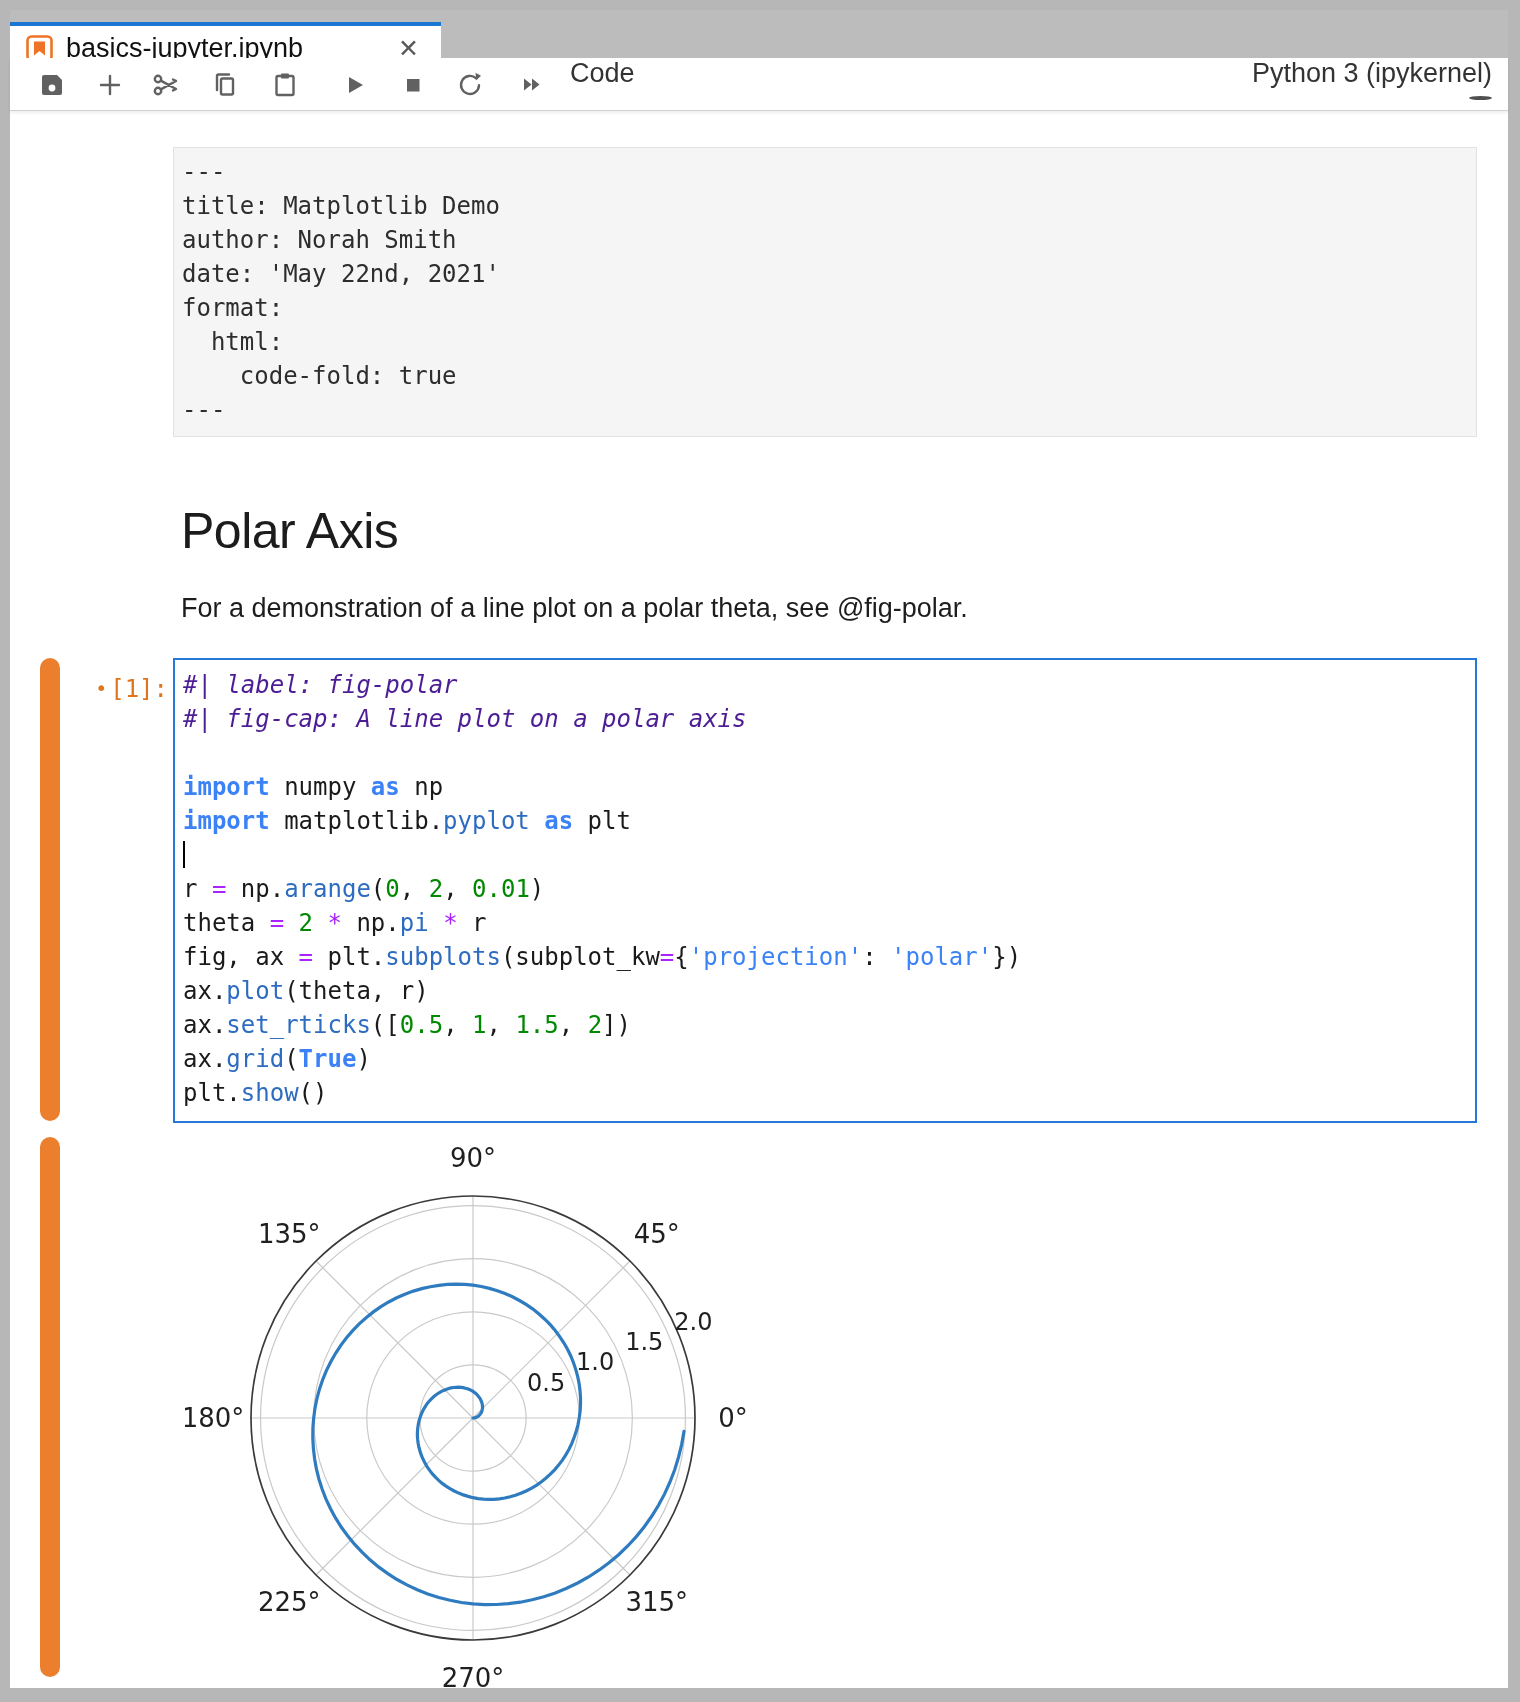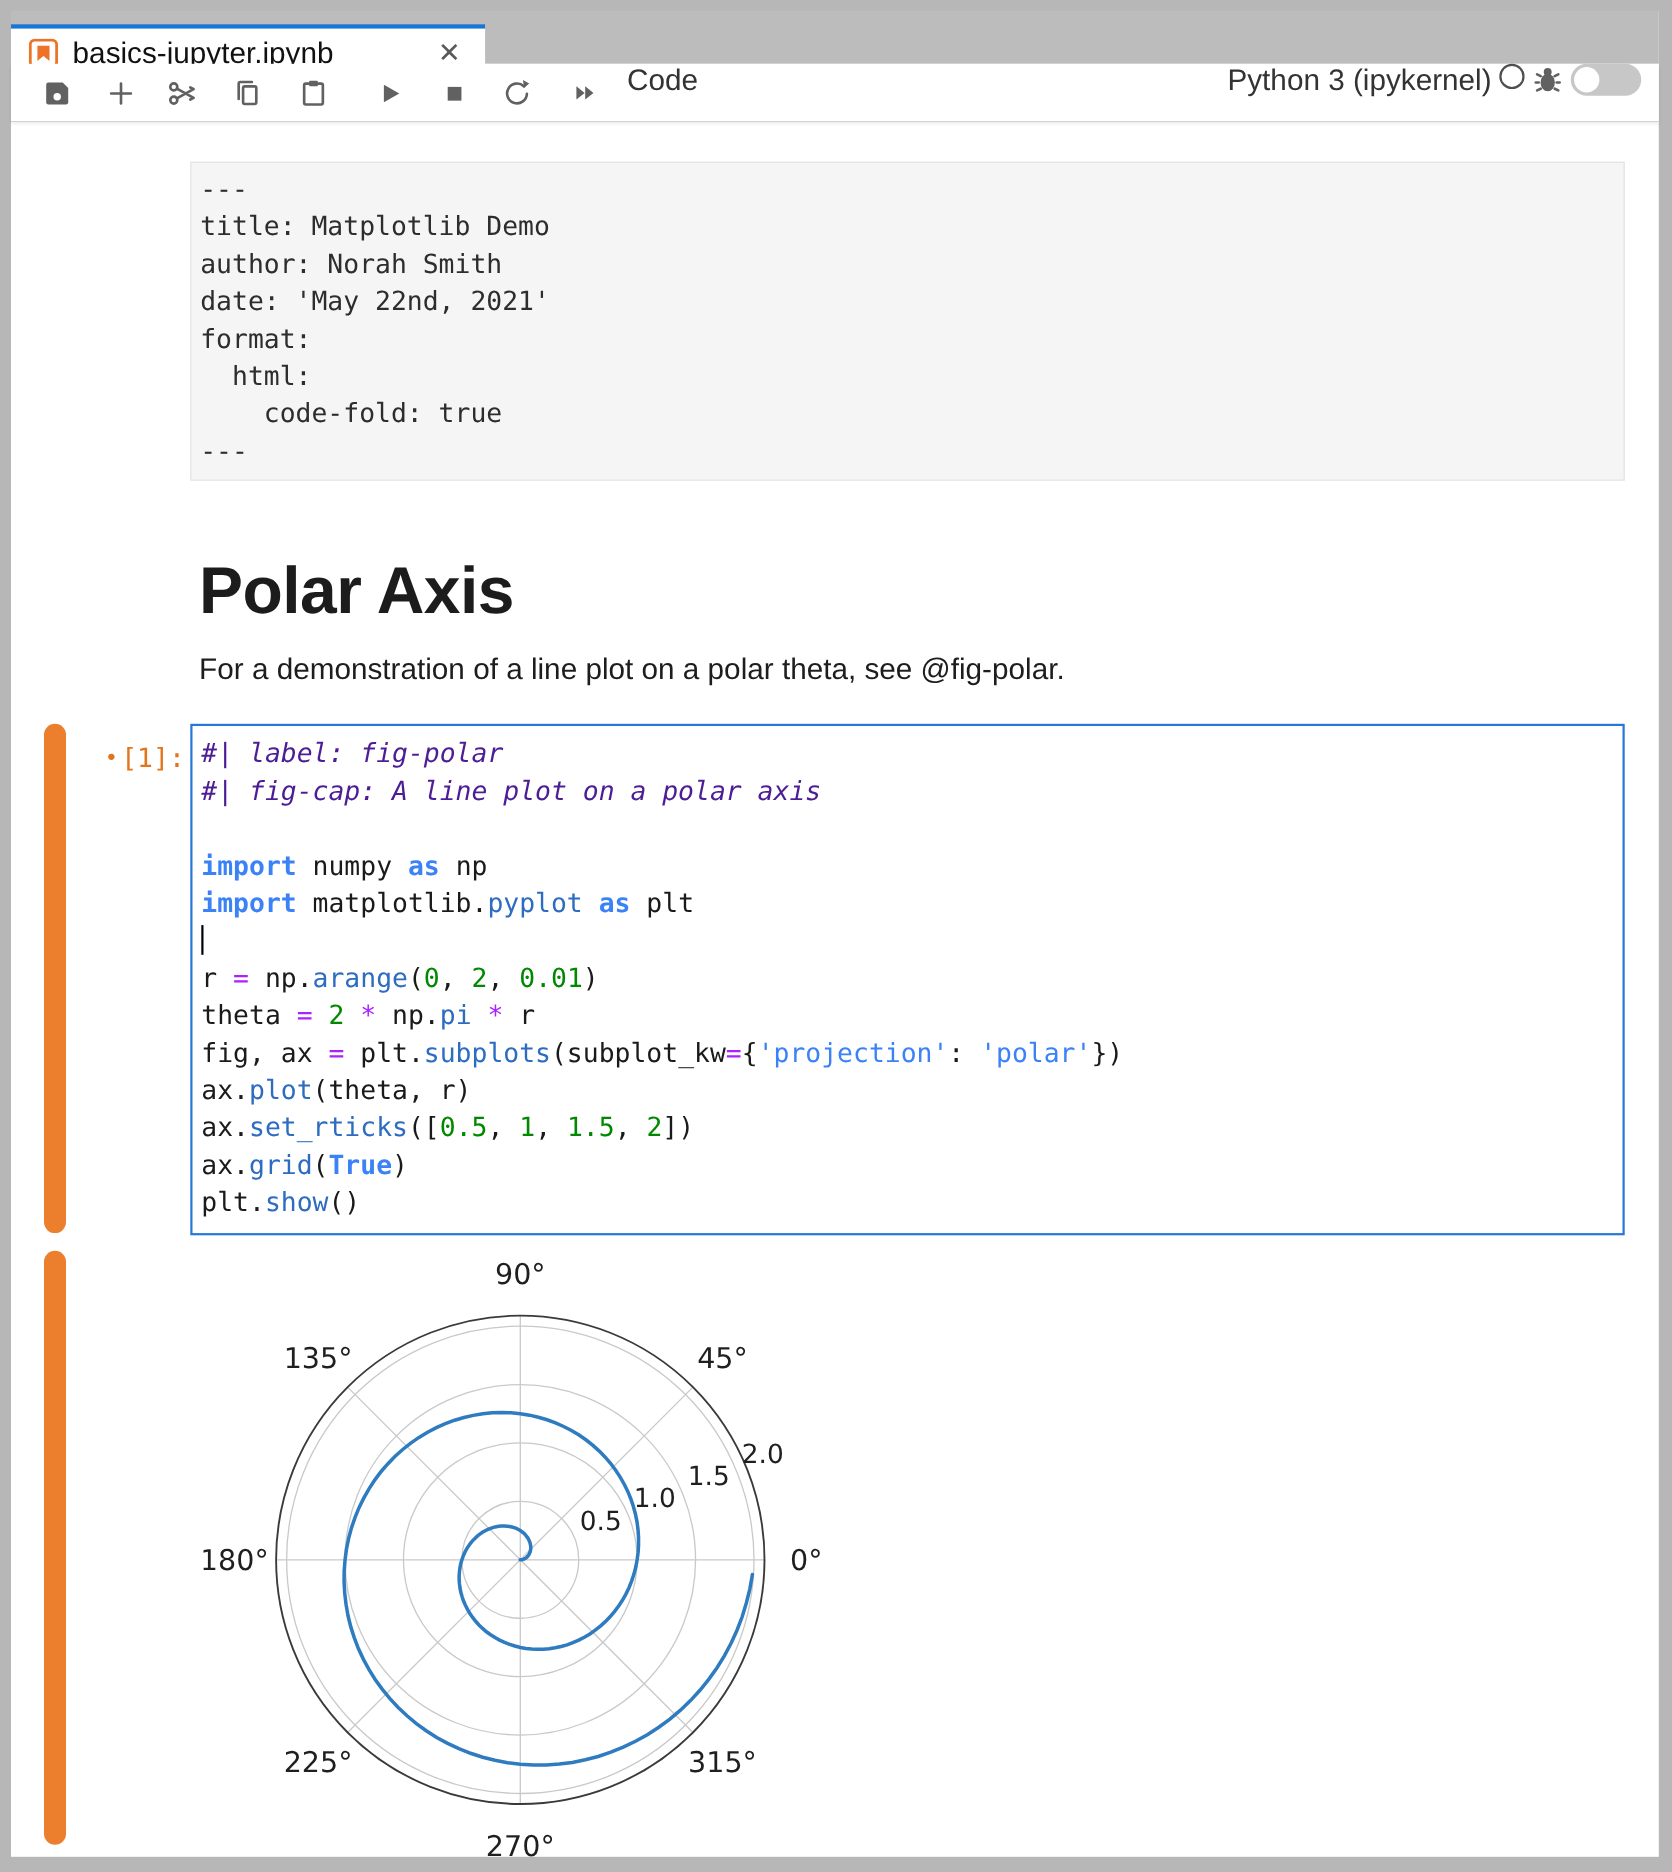--- a/index.html
+++ b/index.html
@@ -13,31 +13,31 @@
          border-top:4px solid #1976d2; display:flex; align-items:center; padding:0 16px; gap:13px;margin-top:12px; }
   .tabtitle { font-size:27px; color:#111; flex:1; white-space:nowrap; }
   .tabclose { color:#595959; font-size:25px; line-height:1; cursor:pointer; padding:2px 6px; }
 
   
   .toolbar { position:absolute; left:0; top:48px; width:100%; height:53px; background:#fff;
              border-bottom:1px solid #d2d2d2; box-shadow:0 2px 3px rgba(0,0,0,0.07); z-index:2; }
   .tbtn { position:absolute; top:11px; width:32px; height:32px; display:flex; align-items:center; justify-content:center; cursor:pointer; }
   .celltype { position:absolute; left:560px; top:0; height:52px; display:flex; align-items:center; gap:54px; cursor:pointer;flex-direction:column; }
   .celltype .lbl { font-size:27px; color:#333; }
-  .toolbar-right { position:absolute; right:16px; top:0; height:52px; display:flex; align-items:flex-start; gap:7px; }
+  .toolbar-right { position:absolute; right:16px; top:0; height:52px; display:flex; align-items:flex-end; gap:7px;flex-direction:column; }
   .kernel { font-size:27px; color:#333; cursor:pointer; }
   .kstatus { width:23px; height:23px; border:2.5px solid #4f4f4f; border-radius:50%; background:#fff; cursor:pointer; }
   .toggle { width:64px; height:29px; border-radius:15px; background:#c7c7c7; position:relative; cursor:pointer; }
   .toggle .knob { position:absolute; left:3px; top:3px; width:23px; height:23px; border-radius:50%; background:#fff; }
 
   
   .rawcell { position:absolute; left:163px; top:137px; width:1304px; height:290px;
              background:#f5f5f5; border:1px solid #e2e2e2; padding:7px 8px;
              font:24px/34px "DejaVu Sans Mono", monospace; color:#2d2d2d; white-space:pre; }
-  .heading { position:absolute; left:171px; top:492px; font-weight:bold; font-size:60px; color:#1c1c1c; letter-spacing:-0.5px; }
+  .heading { position:absolute; left:171px; top:492px; font-weight:normal; font-size:50px; color:#1c1c1c; letter-spacing:-0.5px; }
   .para { position:absolute; left:171px; top:583px; font-size:27px; color:#1d1d1d; }
 
   .collapser { position:absolute; left:30px; width:20px; border-radius:10px; background:#ec7f2e; cursor:pointer; }
   .collapser.code { top:648px; height:463px; }
   .collapser.output { top:1127px; height:540px; }
 
   .prompt { position:absolute; left:28px; top:661px; width:130px; text-align:right;
             font:24px/34px "DejaVu Sans Mono", monospace; color:#e0751c; white-space:nowrap; }
   .prompt .bullet { font-size:20px; margin-right:3px; vertical-align:2px; }
 

